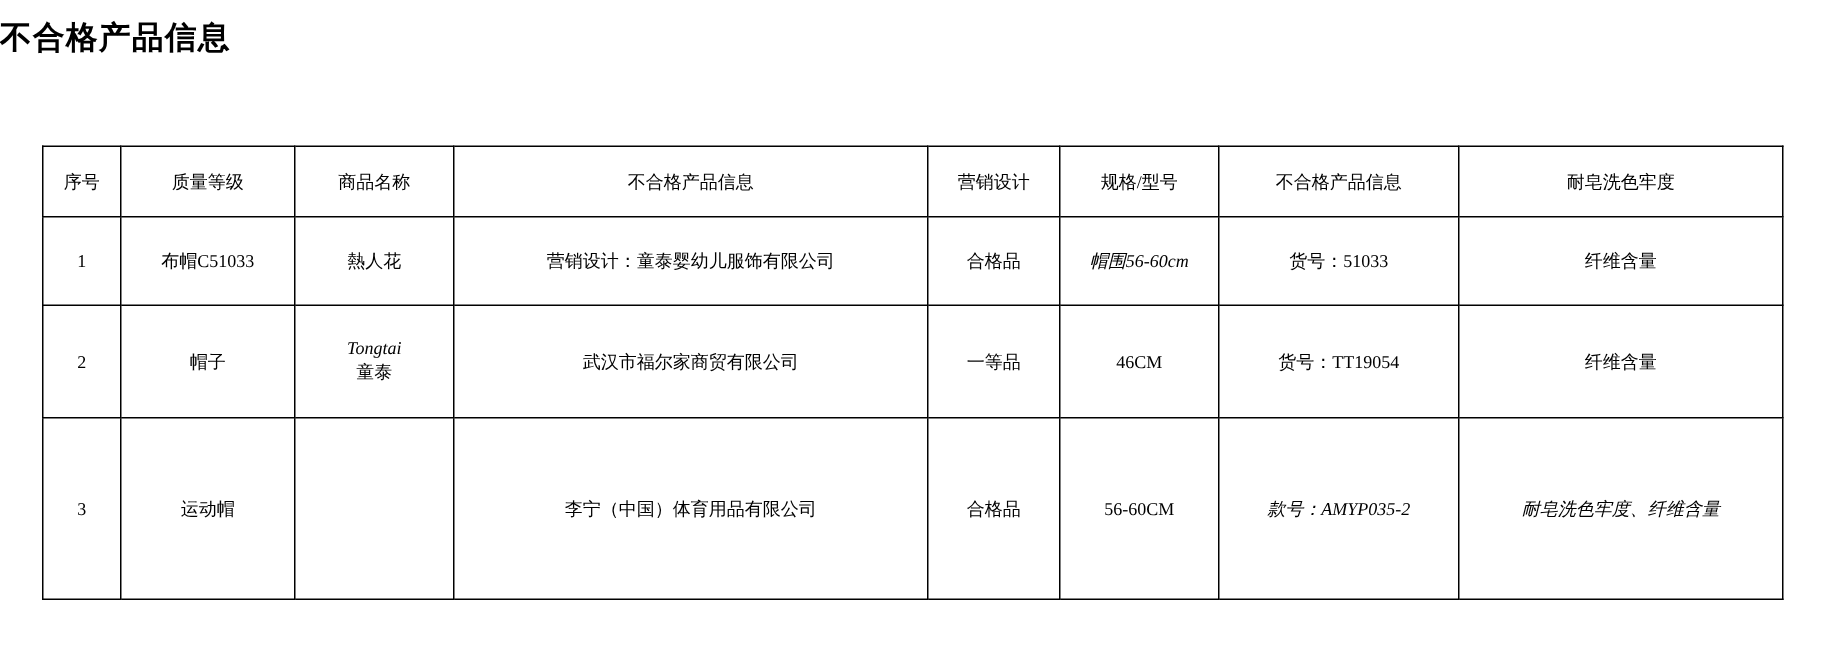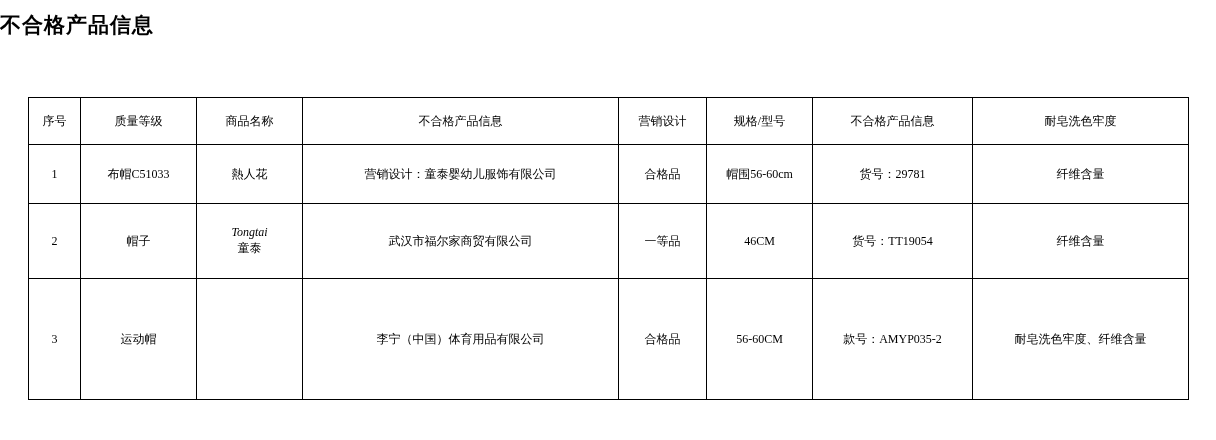--- a/index.html
+++ b/index.html
@@ -62,21 +62,21 @@
     padding-left: 10px;
   }
   .brand-two-line {
     display: block;
     line-height: 1.3;
   }
   .brand-latin {
     font-style: italic;
     font-family: "Liberation Serif", serif;
   }
-  .nowrap { white-space: nowrap; }
+  .nowrap { white-space: nowrap; font-style: italic; }
 </style>
 </head>
 <body>
 
 <div class="page">
 
   <h1 class="doc-title">不合格产品信息</h1>
 
   <div class="table-wrap">
     <table class="report">
@@ -103,21 +103,21 @@
         </tr>
       </thead>
       <tbody>
         <tr class="row-1">
           <td>1</td>
           <td>布帽C51033</td>
           <td>熱人花</td>
           <td class="align-left">营销设计：童泰婴幼儿服饰有限公司</td>
           <td>合格品</td>
           <td class="nowrap">帽围56-60cm</td>
-          <td>货号：29781</td>
+          <td>货号：51033</td>
           <td>纤维含量</td>
         </tr>
         <tr class="row-2">
           <td>2</td>
           <td>帽子</td>
           <td>
             <span class="brand-two-line brand-latin">Tongtai</span>
             <span class="brand-two-line">童泰</span>
           </td>
           <td class="align-left">武汉市福尔家商贸有限公司</td>

